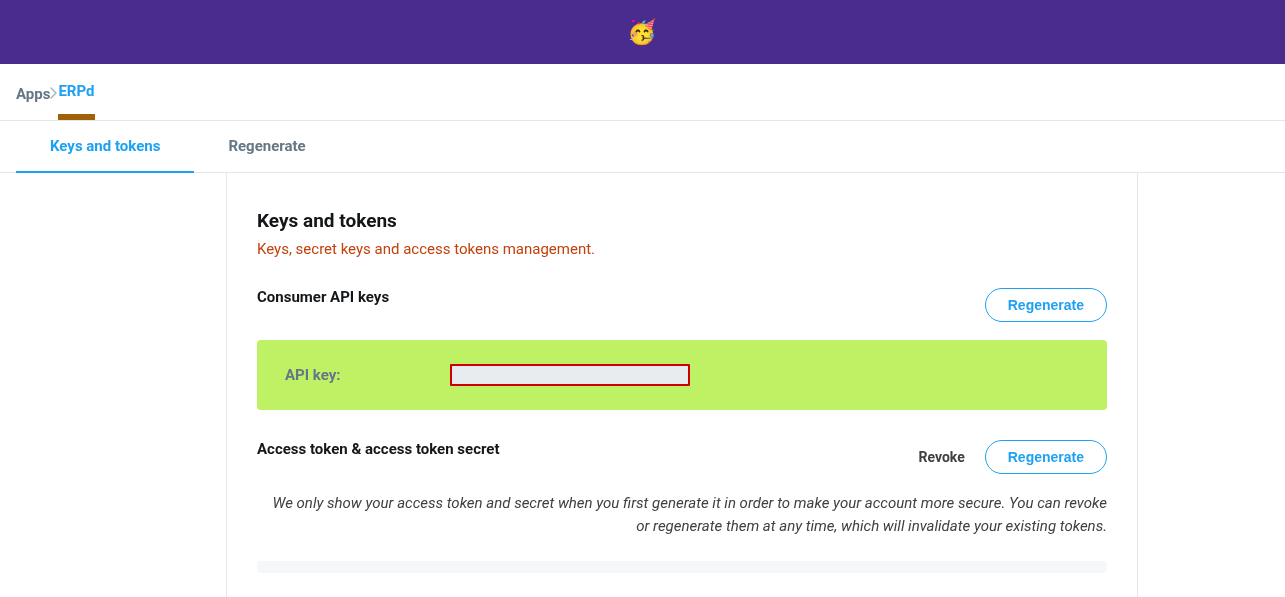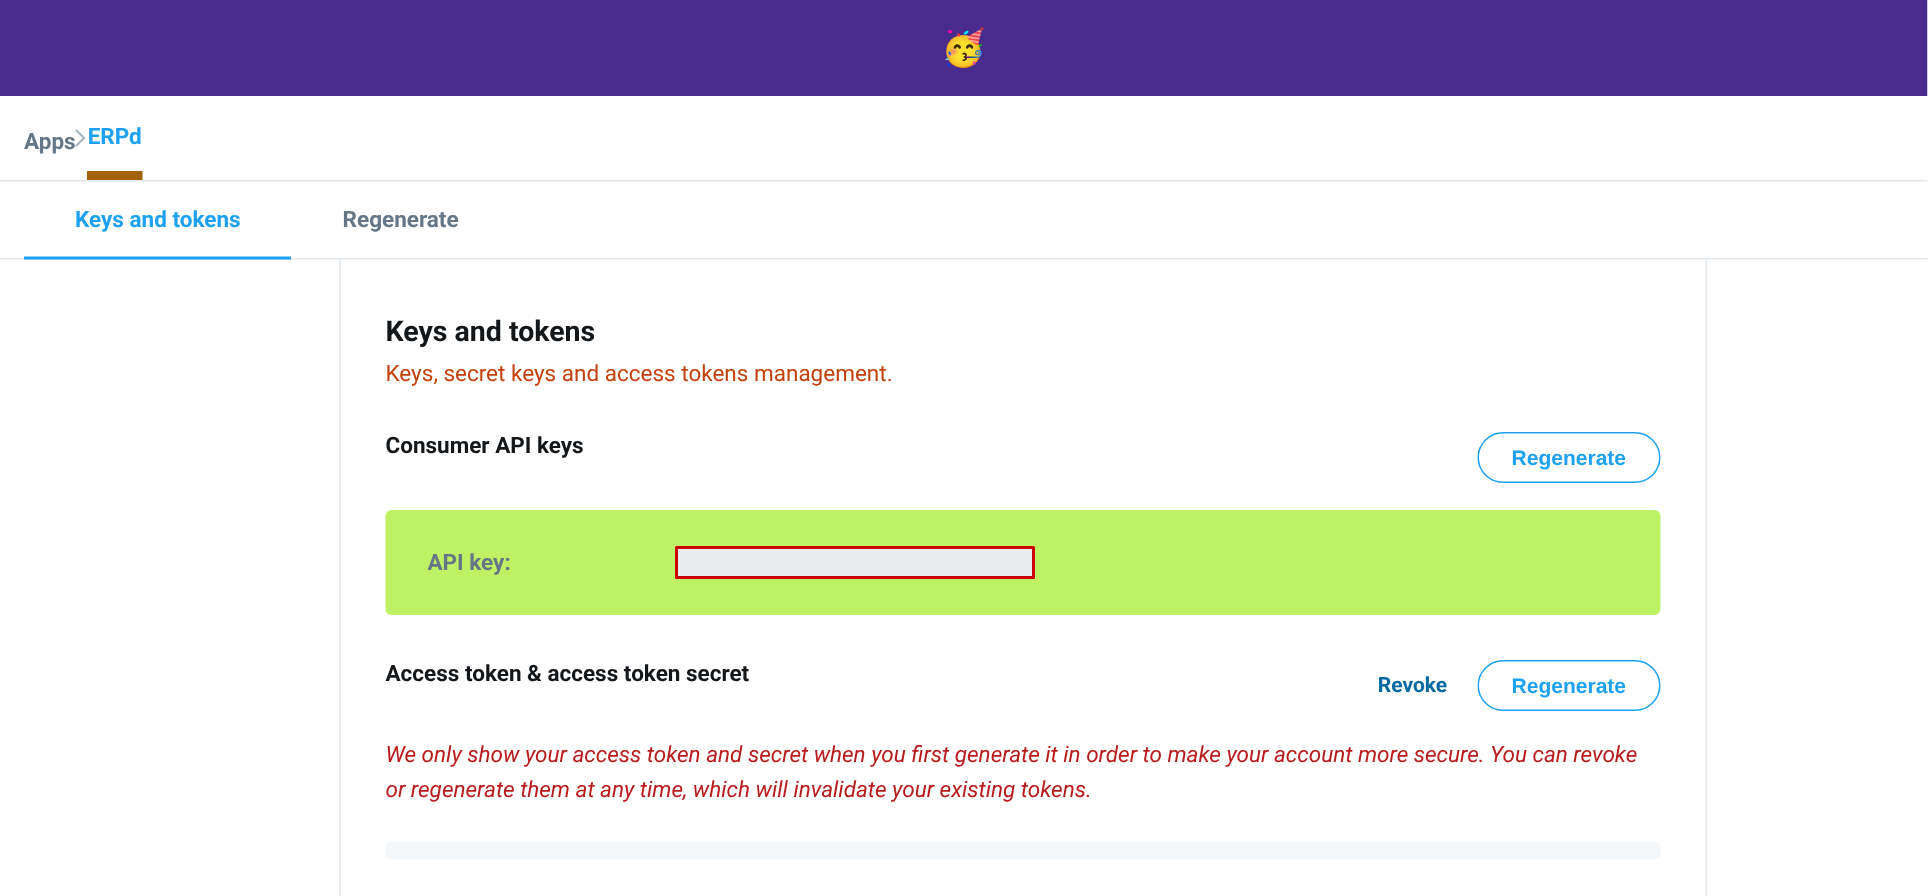--- a/index.html
+++ b/index.html
@@ -115,21 +115,21 @@
       border: 1px solid #1da1f2;
       color: #1da1f2;
       background: #ffffff;
       border-radius: 999px;
       padding: 8px 22px;
       font-size: 14px;
       font-weight: 700;
       cursor: pointer;
     }
     .link-danger {
-      color: #0369a1;
+      color: #404040;
       font-size: 14px;
       font-weight: 700;
       cursor: pointer;
     }
     .keys-box {
       background: #bef264;
       border-radius: 4px;
       padding: 24px 28px;
       margin-bottom: 30px;
     }
@@ -154,24 +154,25 @@
       border-radius: 1px;
     }
     .key-value.short {
       width: 240px;
     }
     .key-value.long {
       width: 476px;
     }
     .access-note {
       font-size: 15px;
-      color: #b91c1c;
+      color: #404040;
       font-style: italic;
       line-height: 1.5;
       margin-bottom: 24px;
+      text-align: right;
     }
     .bottom-box {
       background: #f5f8fa;
       border-radius: 4px;
       height: 12px;
     }
   </style>
 </head>
 <body>
 

